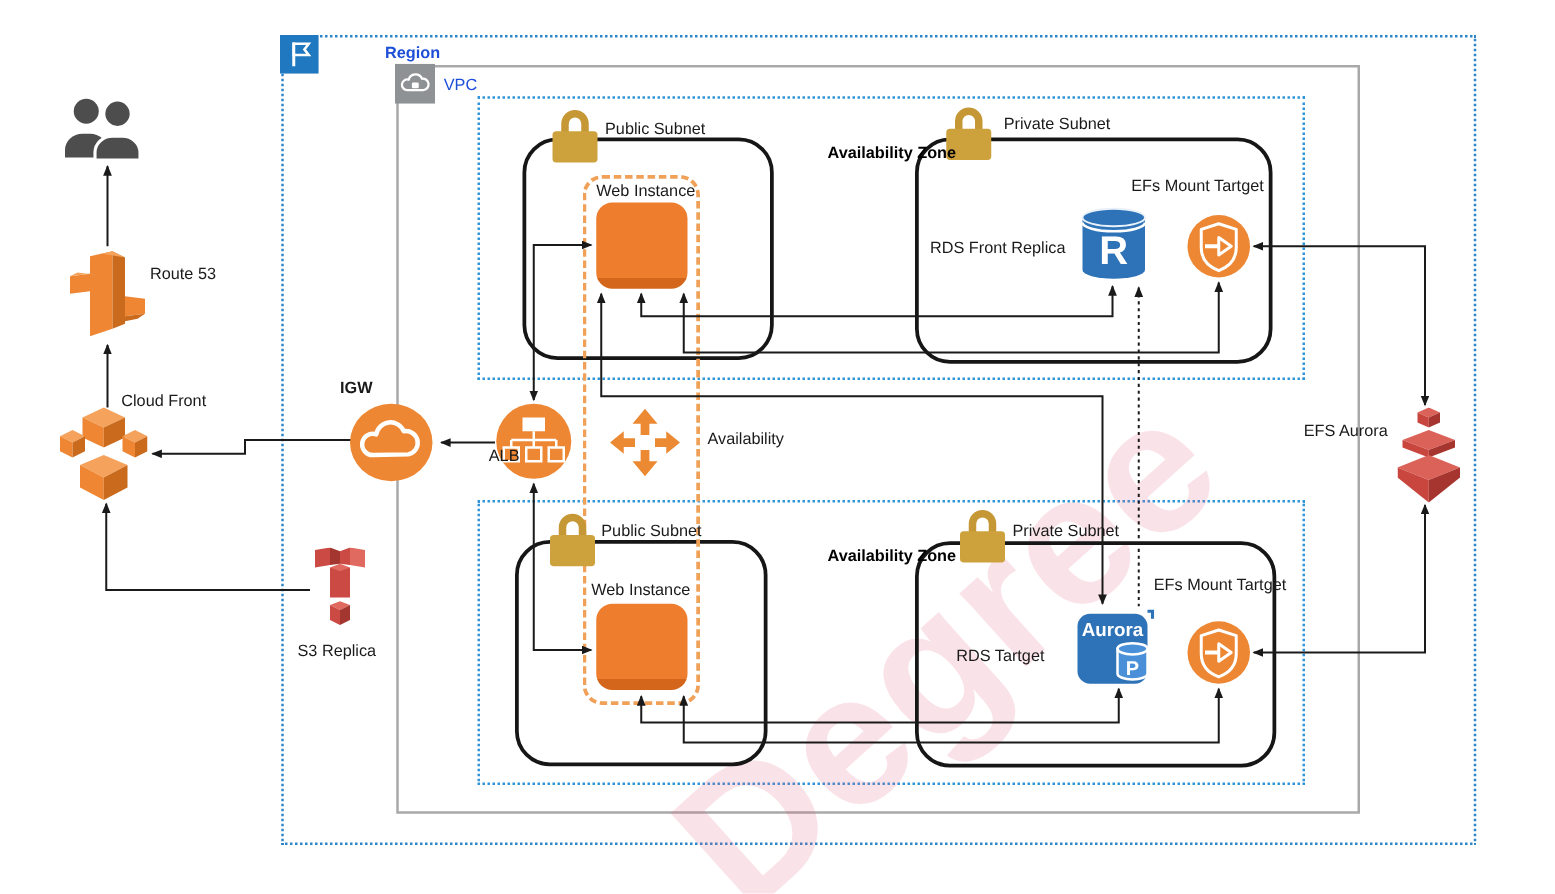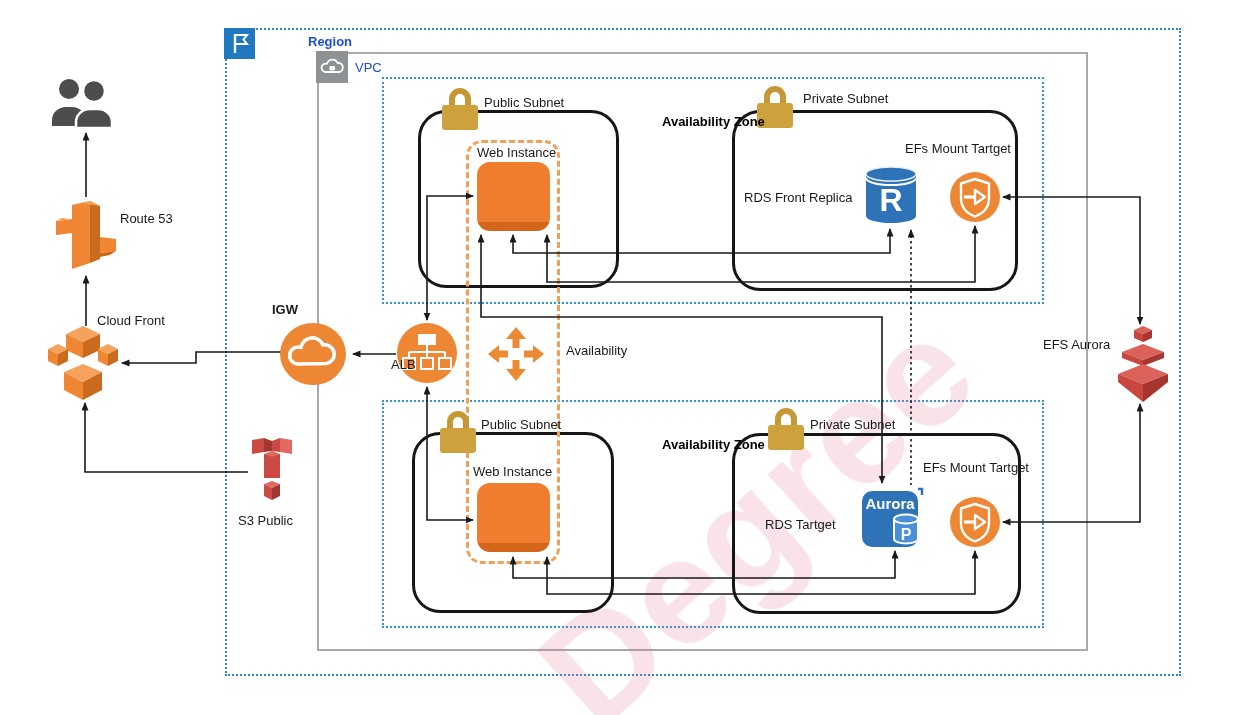--- a/index.html
+++ b/index.html
@@ -221,20 +221,20 @@
   <div class="lbl" style="left:477px;top:146px;">Web Instance</div>
 
   <div class="lbl" style="left:481px;top:418px;">Public Subnet</div>
   <div class="lbl" style="left:810px;top:418px;">Private Subnet</div>
   <div class="lbl" style="left:923px;top:461px;">EFs Mount Tartget</div>
   <div class="lbl" style="left:765px;top:518px;">RDS Tartget</div>
   <div class="lbl" style="left:473px;top:465px;">Web Instance</div>
 
   <div class="lbl" style="left:120px;top:212px;text-align:center;">Route 53</div>
   <div class="lbl" style="left:97px;top:314px;">Cloud Front</div>
-  <div class="lbl" style="left:238px;top:514px;">S3 Public</div>
+  <div class="lbl" style="left:238px;top:514px;">S3 Replica</div>
 
   <div class="lbl" style="left:272px;top:303px;font-weight:700;">IGW</div>
   <div class="lbl" style="left:391px;top:318px;margin-top:40px;">ALB</div>
   <div class="lbl" style="left:566px;top:344px;">Availability</div>
   <div class="lbl" style="left:1043px;top:338px;">EFS Aurora</div>
 
 </div>
 
 </body></html>

